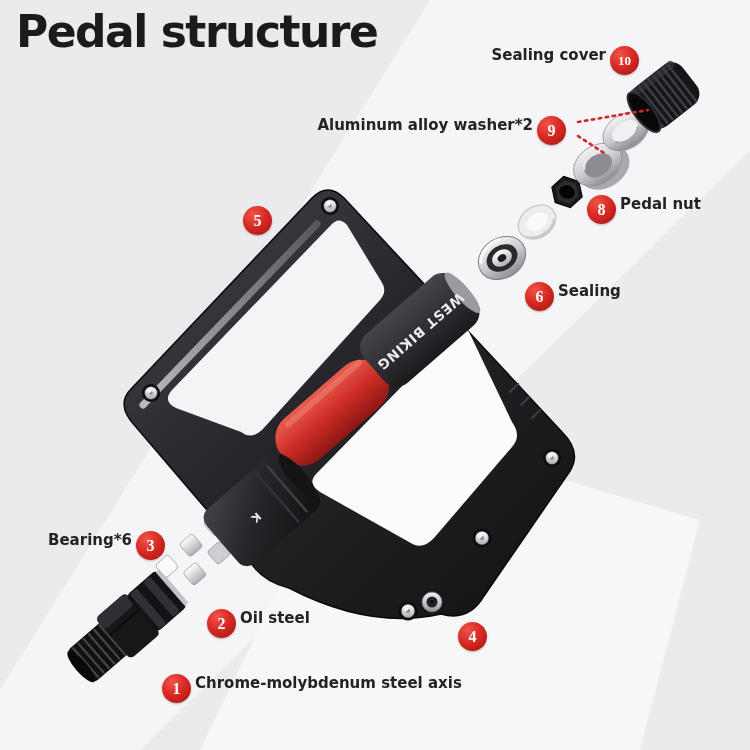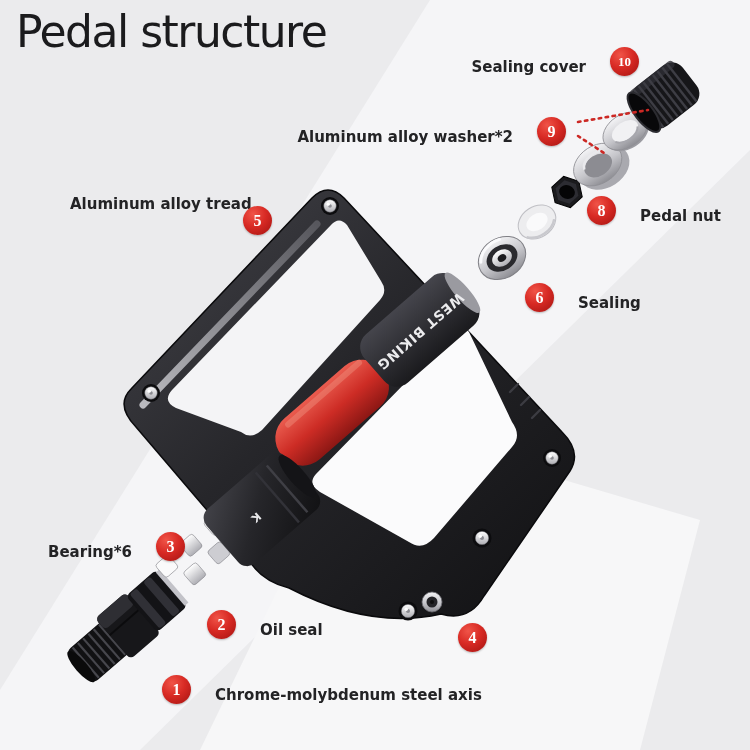--- a/index.html
+++ b/index.html
@@ -5,28 +5,28 @@
   html,body{margin:0;padding:0}
   body{
     width:750px;height:750px;position:relative;overflow:hidden;
     background:#ebebed;
     font-family:"DejaVu Sans","Liberation Sans",sans-serif;
   }
   .stage{position:absolute;inset:0;width:750px;height:750px}
   svg.art{position:absolute;left:0;top:0;z-index:1}
   .title{
     position:absolute;left:16px;top:6px;z-index:5;
-    font-size:44px;font-weight:normal;color:#1b1b1d;letter-spacing:-1.5px;
+    font-size:44px;font-weight:bold;color:#1b1b1d;letter-spacing:-1.5px;
   }
   .subtitle{
     position:absolute;left:17px;top:76px;z-index:5;
     font-size:18px;font-weight:bold;color:#242426;letter-spacing:-0.4px;
   }
   .plabel{
-    position:absolute;display:flex;align-items:flex-end;gap:24px;height:30px;
+    position:absolute;display:flex;align-items:flex-start;gap:4px;height:30px;
     white-space:nowrap;z-index:6;
   }
   .ltxt{font-size:15px;font-weight:bold;color:#232325}
   .badge{
     width:29px;height:29px;border-radius:50%;flex:0 0 auto;
     background:radial-gradient(circle at 35% 28%,#f05448 0%,#d82a24 45%,#a31210 100%);
     color:#fff;display:flex;align-items:center;justify-content:center;
     font-size:16px;font-weight:bold;box-shadow:0 1px 2px rgba(0,0,0,.25);font-family:Liberation Serif, serif;
   }
   .badge.sm{font-size:13px}
@@ -253,33 +253,30 @@
   <div class="plabel" id="lab8">
     <span class="badge">8</span>
     <span class="ltxt">Pedal nut</span>
   </div>
 
   <div class="plabel" id="lab6">
     <span class="badge">6</span>
     <span class="ltxt">Sealing</span>
   </div>
 
-  <div class="plabel" id="lab5text">
-    <span class="ltxt">Aluminum alloy tread</span>
-  </div>
   <span class="badge" id="lab5badge">5</span>
 
   <div class="plabel" id="lab3">
     <span class="ltxt">Bearing*6</span>
     <span class="badge">3</span>
   </div>
 
   <div class="plabel" id="lab2">
     <span class="badge">2</span>
-    <span class="ltxt">Oil seal</span>
+    <span class="ltxt">Oil steel</span>
   </div>
 
   <div class="plabel" id="lab4">
     <span class="badge">4</span>
   </div>
 
   <div class="plabel" id="lab1">
     <span class="badge">1</span>
     <span class="ltxt">Chrome-molybdenum steel axis</span>
   </div>

